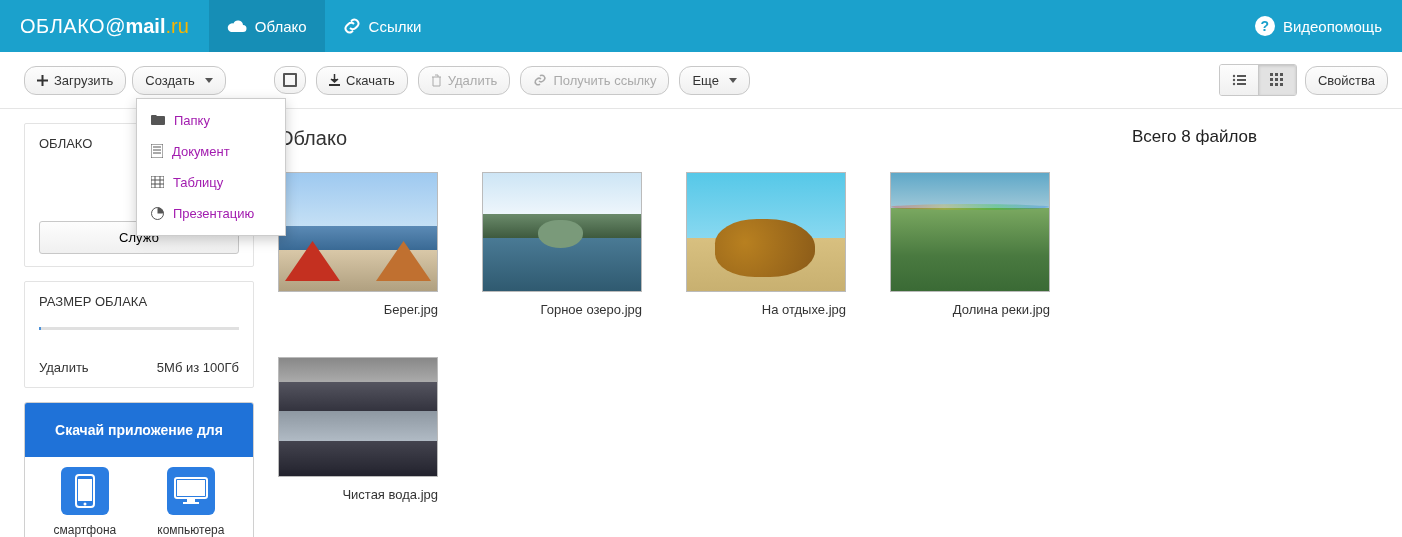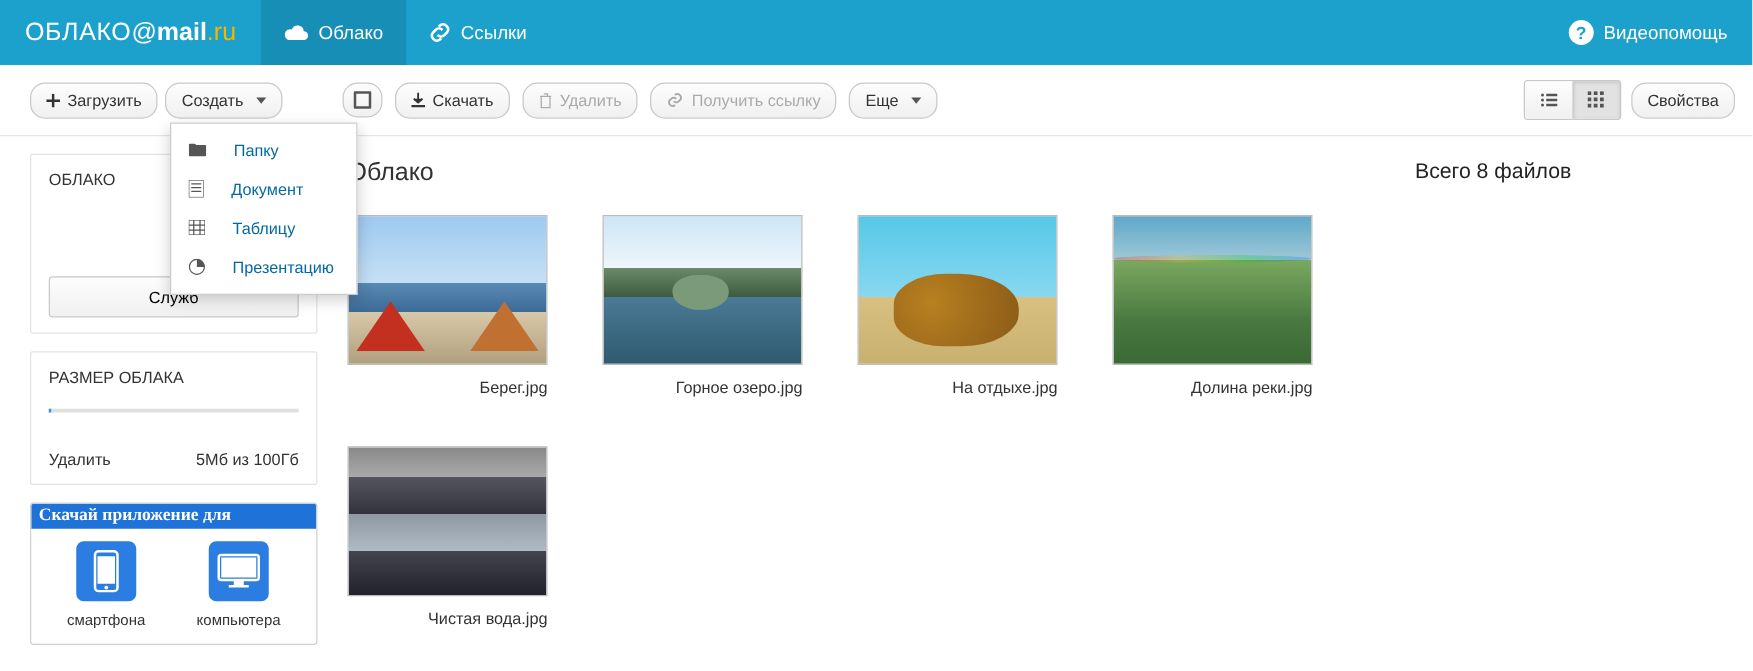--- a/index.html
+++ b/index.html
@@ -31,38 +31,38 @@
   .btn-checkbox { padding: 6px 8px; }
   .check-outline { width: 14px; height: 14px; border: 2px solid #555; border-radius:1px; }
   .caret { display:inline-block; width:0; height:0; border-left:4px solid transparent; border-right:4px solid transparent; border-top:5px solid #555; margin-left:4px; }
   .view-toggle { display:flex; border:1px solid #c8c8c8; border-radius:3px; overflow:hidden; }
   .view-btn { width:38px; height:30px; display:flex; align-items:center; justify-content:center; background:linear-gradient(#fdfdfd,#f0f0f0); cursor:pointer; }
   .view-btn.active { background:#e2e2e2; box-shadow: inset 0 1px 3px rgba(0,0,0,0.15); }
   .view-btn + .view-btn { border-left:1px solid #c8c8c8; }
 
   
   .dropdown { position:absolute; top: 32px; left: 112px; width: 150px; background:#fff; border:1px solid #ccc; box-shadow: 0 4px 12px rgba(0,0,0,0.2); z-index: 100; padding: 6px 0; }
-  .dropdown-item { padding: 8px 14px; display:flex; align-items:center; gap: 22px; font-size: 13px; cursor:pointer; color:#0369a1; }
+  .dropdown-item { padding: 8px 14px; display:flex; align-items:center; gap: 9px; font-size: 13px; cursor:pointer; color:#a21caf; }
 
   
   .main { display:flex; }
   .sidebar { width: 254px; padding: 0 0 0 24px; }
   .content { flex:1; padding: 18px 10px 20px 24px; }
   .rightpanel { width: 290px; padding: 18px 20px; }
 
   .side-block { border:1px solid #e3e3e3; border-radius:2px; margin-top: 14px; padding: 12px 14px; }
   .side-title { font-size:13px; font-weight:normal; color:#333; }
   .side-btn-row { margin-top:24px; }
   .side-btn-full { display:block; width: 100%; text-align:center; background:linear-gradient(#fdfdfd,#f0f0f0); border:1px solid #c8c8c8; border-radius:3px; padding: 8px 0; font-size:13px; cursor:pointer; overflow:hidden; white-space:nowrap; text-overflow:clip; }
   .storage-row { display:flex; justify-content:space-between; margin-top: 30px; font-size:13px; color:#333; }
   .storage-bar { height:3px; background:#e0e0e0; margin: 18px 0 10px 0; position:relative; }
   .storage-bar-fill { height:100%; width:1%; background:#4a90d9; }
 
   .promo { margin-top: 14px; background:#fff; border:1px solid #d0d0d0; border-radius:3px; overflow:hidden; }
-  .promo-header { background:#1f72d8; color:#fff; padding: 2px 6px; font-weight:bold; font-size:14px;font-family:Liberation Serif, serif; }
+  .promo-header { background:#1f72d8; color:#fff; text-align:center; padding: 19px 6px; font-weight:bold; font-size:14px; }
   .promo-body { display:flex; justify-content:space-around; padding: 10px 8px 12px 8px; }
   .promo-item { text-align:center; font-size:12px; color:#333; cursor:pointer; }
   .promo-icon { width:48px; height:48px; background:#2b7de1; border-radius:6px; margin: 0 auto 8px auto; display:flex; align-items:center; justify-content:center; color:#fff; }
 
   .breadcrumb { font-size:20px; color:#333; margin-bottom: 22px; }
   
   .files-grid { display:flex; flex-wrap:wrap; gap: 40px 44px; }
   .file-item { width: 160px; text-align:right; cursor:pointer; }
   .thumb { width:160px; height:120px; background:#ccc; border:1px solid #bbb; margin-bottom: 10px; position:relative; overflow:hidden; }
   .file-name { font-size:13px; color:#333; }

